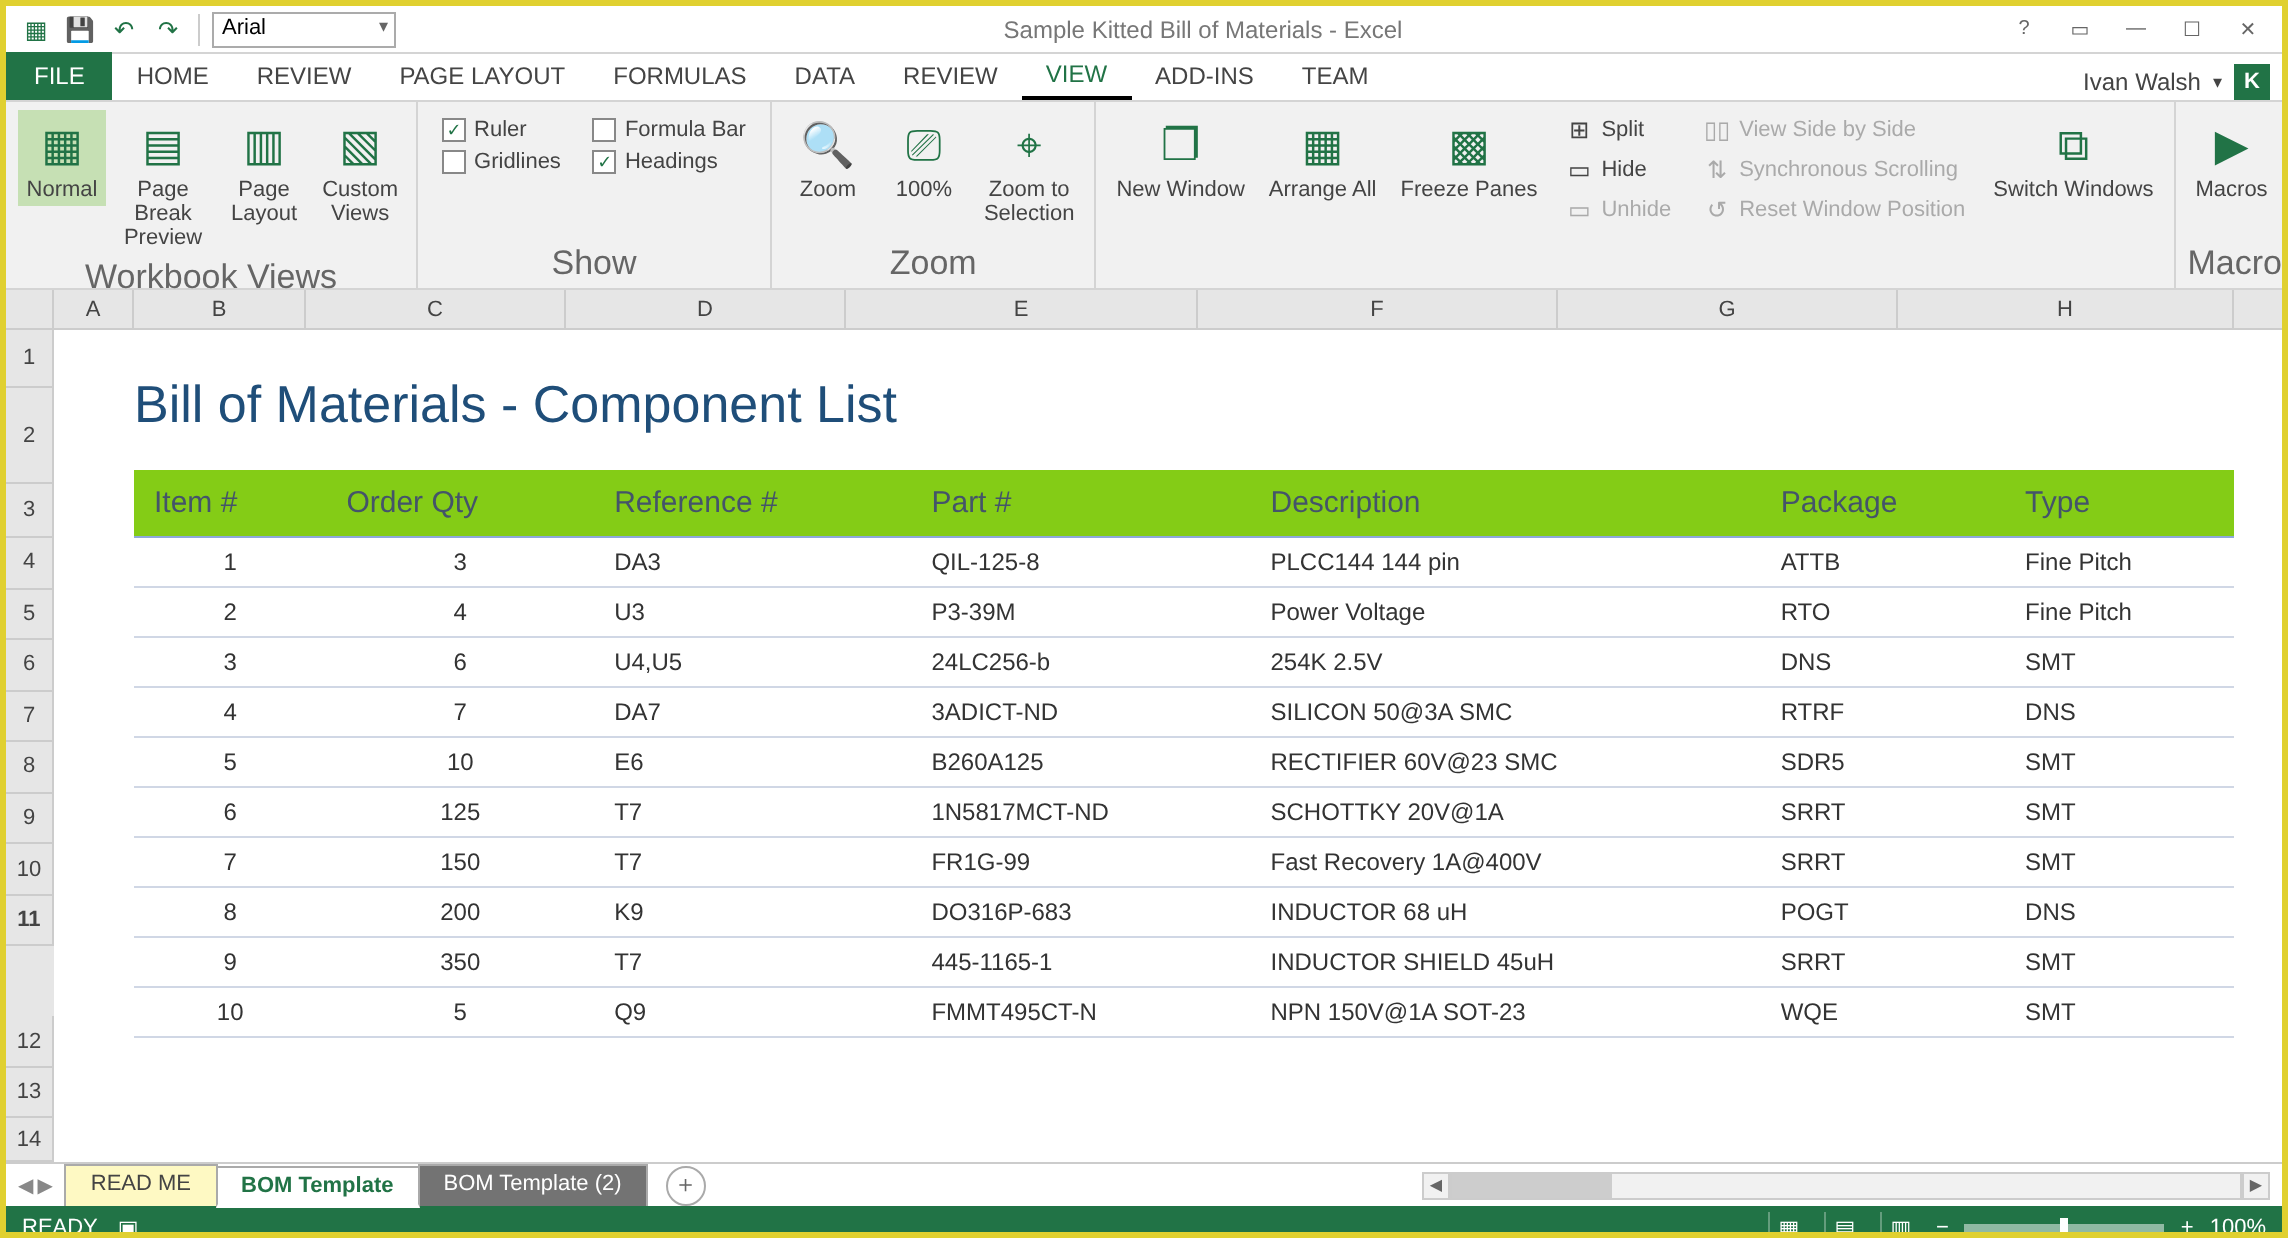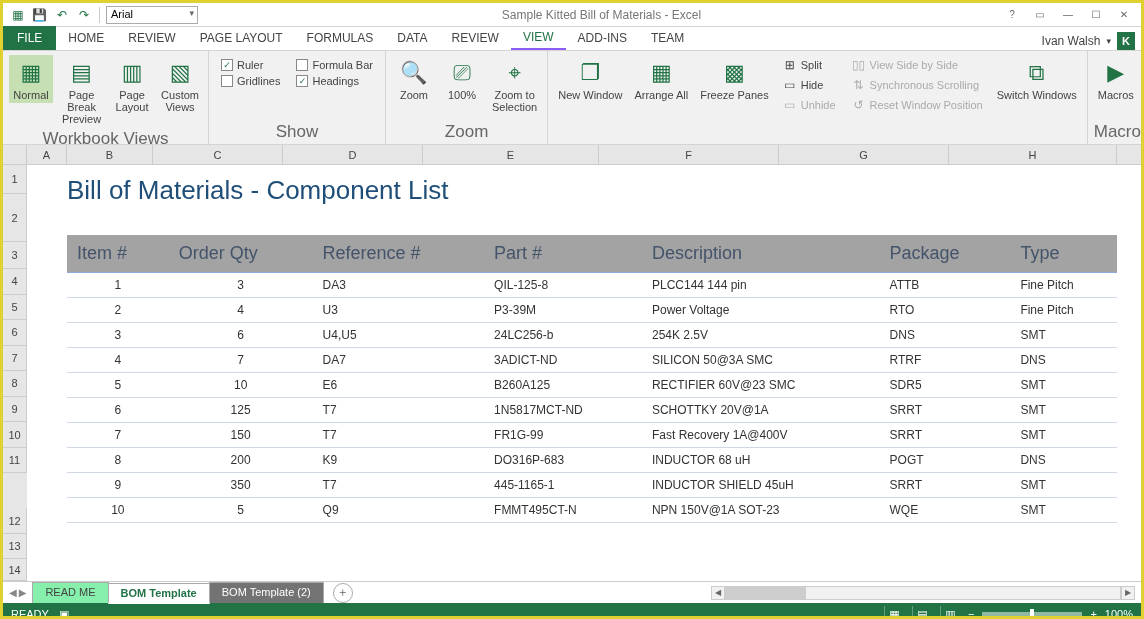--- a/index.html
+++ b/index.html
@@ -11,21 +11,21 @@
 .qat-sep { width: 1px; height: 16px; background: #ccc; margin: 0 2px; }
 .font-box { border: 1px solid #ababab; background: #fff; height: 18px; width: 92px; font-size: 11px; padding: 1px 16px 1px 4px; position: relative; }
 .font-box::after { content: "▾"; position: absolute; right: 3px; top: 1px; font-size: 9px; color: #666; }
 .title-text { flex: 1; text-align: center; color: #777; font-size: 12px; }
 .win-controls { display: flex; gap: 2px; padding-right: 4px; }
 .win-btn { width: 26px; height: 18px; display: flex; align-items: center; justify-content: center; color: #666; font-size: 10px; }
 
 .ribbon-tabs { height: 24px; background: #fff; display: flex; align-items: flex-end; border-bottom: 1px solid #d4d4d4; }
 .tab-file { background: #217346; color: #fff; padding: 4px 14px; font-size: 12px; height: 24px; display: flex; align-items: center; }
 .tab { padding: 4px 12px; font-size: 12px; color: #444; cursor: pointer; height: 24px; display: flex; align-items: center; }
-.tab.active { color: #217346; border-bottom: 2px solid #8b5cf6; }
+.tab.active { color: #217346; border-bottom: 2px solid #000000; }
 .tab-right { margin-left: auto; display: flex; align-items: center; padding-right: 6px; gap: 6px; color: #444; }
 .user-badge { background: #217346; color: #fff; width: 18px; height: 18px; display: flex; align-items: center; justify-content: center; font-size: 11px; font-weight: bold; }
 
 .ribbon-body { height: 94px; background: #f1f1f1; display: flex; border-bottom: 1px solid #d4d4d4; }
 .rgroup { border-right: 1px solid #d4d4d4; display: flex; flex-direction: column; padding: 4px 6px 2px; }
 .rgroup-items { display: flex; flex: 1; align-items: flex-start; gap: 4px; }
 .rgroup-label { text-align: center; font-size: 17px; color: #666; padding-top: 2px; }
 .rbtn { display: flex; flex-direction: column; align-items: center; justify-content: flex-start; padding: 2px 4px; font-size: 11px; color: #444; text-align: center; min-width: 44px; cursor: pointer; }
 .rbtn.active { background: #c6e0b4; }
 .rbtn .ico { font-size: 22px; height: 32px; display: flex; align-items: center; justify-content: center; color: #217346; }
@@ -39,29 +39,29 @@
 
 .col-headers { height: 20px; background: #e6e6e6; display: flex; border-bottom: 1px solid #ccc; }
 .corner { width: 24px; border-right: 1px solid #ccc; background: #e6e6e6; }
 .ch { border-right: 1px solid #ccc; text-align: center; font-size: 11px; color: #444; display: flex; align-items: center; justify-content: center; }
 
 .grid-area { display: flex; height: 416px; overflow: hidden; }
 .row-headers { width: 24px; background: #e6e6e6; display: flex; flex-direction: column; }
 .rh { border-bottom: 1px solid #ccc; border-right: 1px solid #ccc; text-align: center; font-size: 11px; color: #444; display: flex; align-items: center; justify-content: center; }
 .sheet { flex: 1; background: #fff; position: relative; }
 
-.doc-title { position: absolute; left: 40px; top: 10px; font-size: 26px; color: #1f4e79; font-family: "Segoe UI Light", "Segoe UI", Arial; font-weight: 300; }
+.doc-title { position: absolute; left: 40px; top: 22px; font-size: 26px; color: #1f4e79; font-family: "Segoe UI Light", "Segoe UI", Arial; font-weight: 300; }
 .bom-table { position: absolute; left: 40px; top: 70px; width: 1050px; border-collapse: collapse; }
-.bom-table th { background: #a3a3a3; color: #44546a; font-weight: normal; font-size: 18px; text-align: left; padding: 8px 10px; border-bottom: 1px solid #8ea9db; }
+.bom-table th { background: #84cc16; color: #44546a; font-weight: normal; font-size: 15px; text-align: left; padding: 8px 10px; border-bottom: 1px solid #8ea9db; }
 .bom-table td { padding: 5px 10px; font-size: 12px; color: #333; border-bottom: 1px solid #d0d7e5; }
 .bom-table td.num { text-align: center; }
 
 .sheet-tabs { height: 22px; background: #fff; display: flex; align-items: center; border-top: 1px solid #ccc; position: relative; }
 .st-nav { display: flex; gap: 2px; padding: 0 6px; color: #888; font-size: 10px; }
-.st-tab { padding: 3px 12px; font-size: 11px; border: 1px solid #aaa; border-bottom: none; background: #86efac; color: #444; margin-right: -1px; cursor: pointer; }
+.st-tab { padding: 3px 12px; font-size: 11px; border: 1px solid #aaa; border-bottom: none; background: #fef9c3; color: #444; margin-right: -1px; cursor: pointer; }
 .st-tab.dark { background: #737373; color: #fff; }
 .st-tab.active { background: #fff; color: #217346; font-weight: bold; border-bottom: 2px solid #fff; position: relative; top: 1px; }
 .st-add { width: 20px; height: 20px; border: 1px solid #aaa; border-radius: 50%; display: flex; align-items: center; justify-content: center; margin-left: 10px; color: #666; font-size: 12px; cursor: pointer; }
 .st-scroll { margin-left: auto; flex: 0 0 430px; height: 14px; display: flex; align-items: center; padding-right: 6px; }
 .st-scroll-track { flex: 1; height: 14px; background: #f1f1f1; border: 1px solid #ccc; position: relative; }
 .st-scroll-thumb { position: absolute; left: 0; top: 0; height: 100%; width: 80px; background: #cdcdcd; }
 .st-scroll-btn { width: 14px; height: 14px; background: #f1f1f1; border: 1px solid #ccc; display: flex; align-items: center; justify-content: center; font-size: 8px; color: #666; }
 
 .statusbar { height: 22px; background: #217346; color: #fff; display: flex; align-items: center; font-size: 11px; padding: 0 8px; }
 .sb-left { display: flex; align-items: center; gap: 10px; }
@@ -265,21 +265,21 @@
       <div class="rh" style="height: 30px;">1</div>
       <div class="rh" style="height: 48px;">2</div>
       <div class="rh" style="height: 28px;">3</div>
       <div class="rh" style="height: 26px;">4</div>
       <div class="rh" style="height: 26px;">5</div>
       <div class="rh" style="height: 26px;">6</div>
       <div class="rh" style="height: 26px;">7</div>
       <div class="rh" style="height: 26px;">8</div>
       <div class="rh" style="height: 26px;">9</div>
       <div class="rh" style="height: 26px;">10</div>
-      <div class="rh" style="height: 26px;">11</div>
+      <div class="rh" style="height: 26px; font-weight: bold;">11</div>
       <div class="rh" style="height: 26px; margin-top: 35px;">12</div>
       <div class="rh" style="height: 26px;">13</div>
       <div class="rh" style="height: 22px;">14</div>
     </div>
   <div class="sheet">
     <div class="doc-title">Bill of Materials - Component List</div>
     <table class="bom-table">
       <thead>
           <tr id="bom-head">
             <th>Item #</th>

